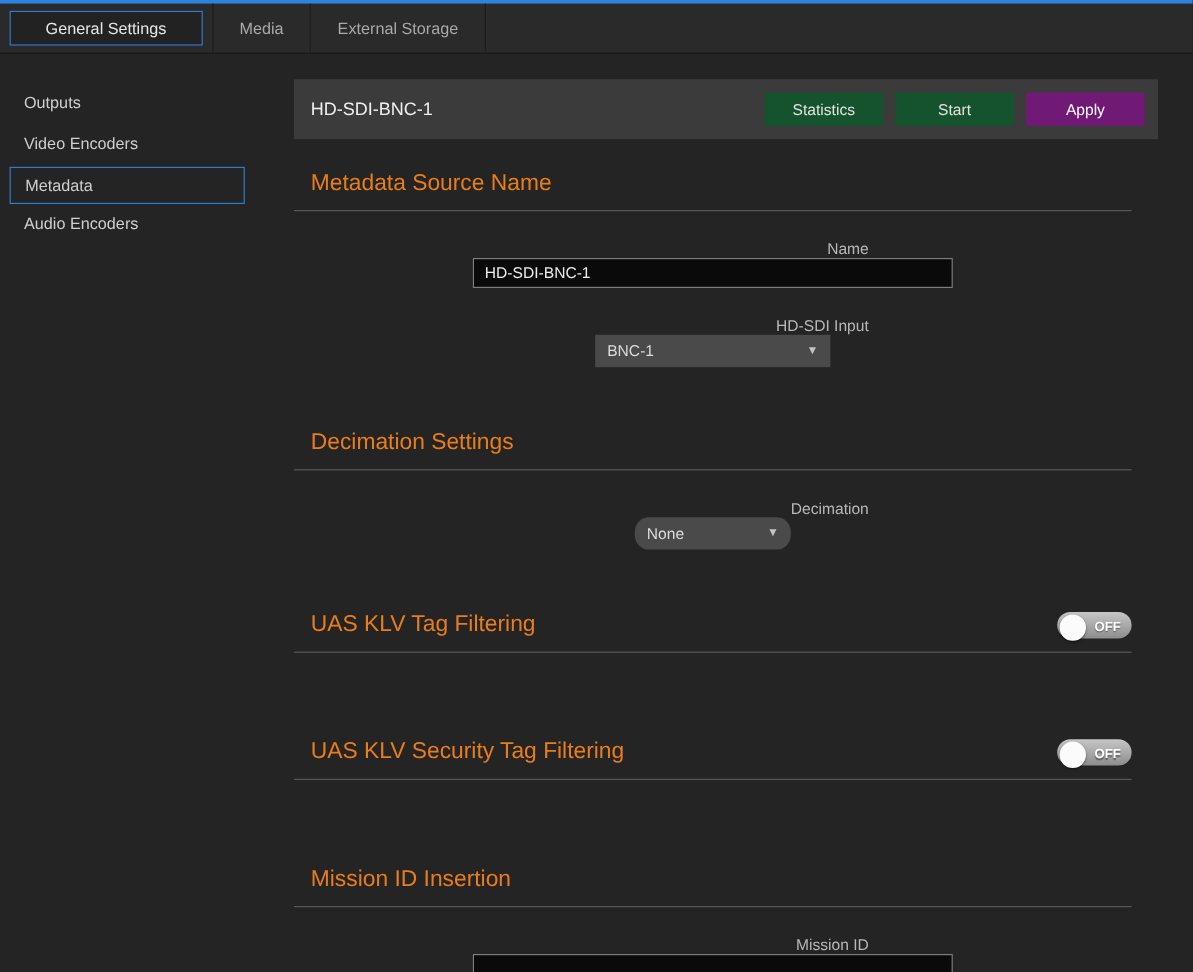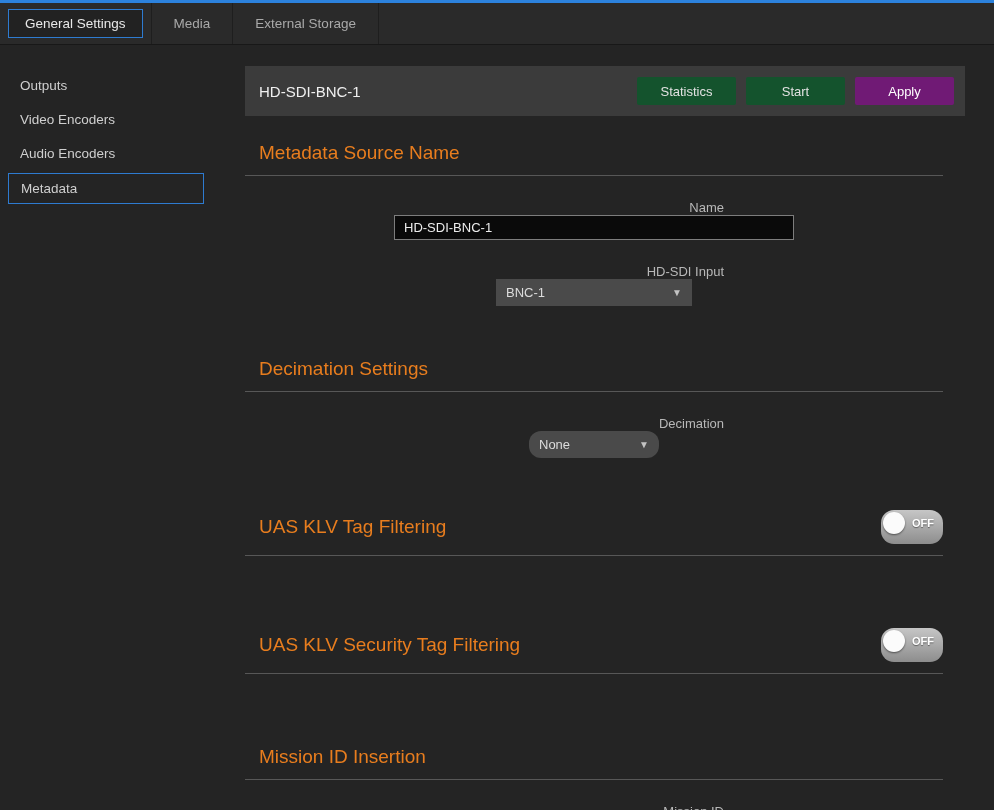--- a/index.html
+++ b/index.html
@@ -16,21 +16,21 @@
     background:#2a2a2a;
     border-top:3px solid #2c82dd;
     border-bottom:1px solid #181818;
     display:flex;
     align-items:center;
   }
   .tab-active {
     margin-left:8px;
     height:29px;
     line-height:27px;
-    padding:0 16px;
+    padding:0 29px;
     border:1px solid #2e7bd0;
     background:#222222;
     color:#e8e8e8;
     font-size:13.5px;
     cursor:default;
   }
   .tab {
     height:100%;
     line-height:42px;
     padding:0 22px;
@@ -154,21 +154,21 @@
     padding:0 10px;
     cursor:pointer;
   }
   .dd-wide { width:196px; }
   .dd-narrow { width:130px;border-radius:12px; }
   .caret { color:#c3c3c3; font-size:10px; margin-left:12px; }
 
   
   .toggle {
     width:62px;
-    height:34px;
+    height:22px;
     border-radius:13px;
     background:linear-gradient(#c6c6c6,#8d8d8d);
     position:relative;
     cursor:pointer;
     flex:0 0 auto;
   }
   .toggle-knob {
     position:absolute;
     left:2px; top:2px;
     width:22px; height:22px;
@@ -196,22 +196,22 @@
   <div class="tab-sep"></div>
   <div class="tab">External Storage</div>
   <div class="tab-sep"></div>
 </div>
 
 <div class="page">
 
   <div class="sidebar">
     <div class="side-item">Outputs</div>
     <div class="side-item">Video Encoders</div>
+    <div class="side-item active">Metadata</div>
     <div class="side-item">Audio Encoders</div>
-    <div class="side-item active">Metadata</div>
   </div>
 
   <div class="content">
 
     <div class="panel-header">
       <div class="panel-title">HD-SDI-BNC-1</div>
       <button class="btn">Statistics</button>
       <button class="btn">Start</button>
       <button class="btn btn-apply">Apply</button>
     </div>

